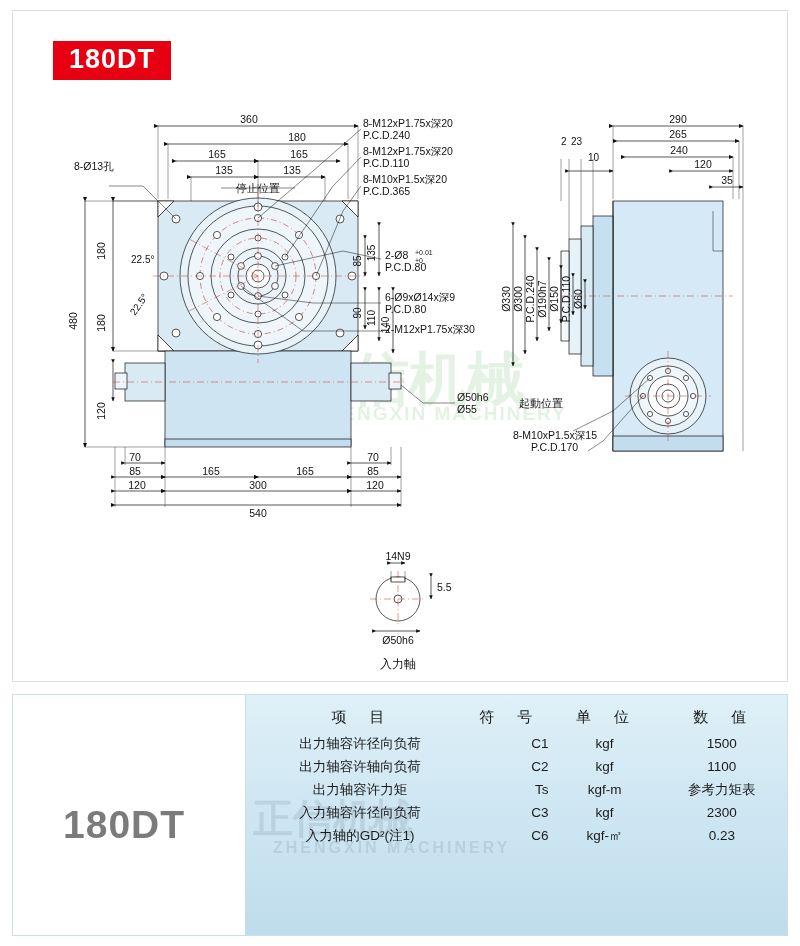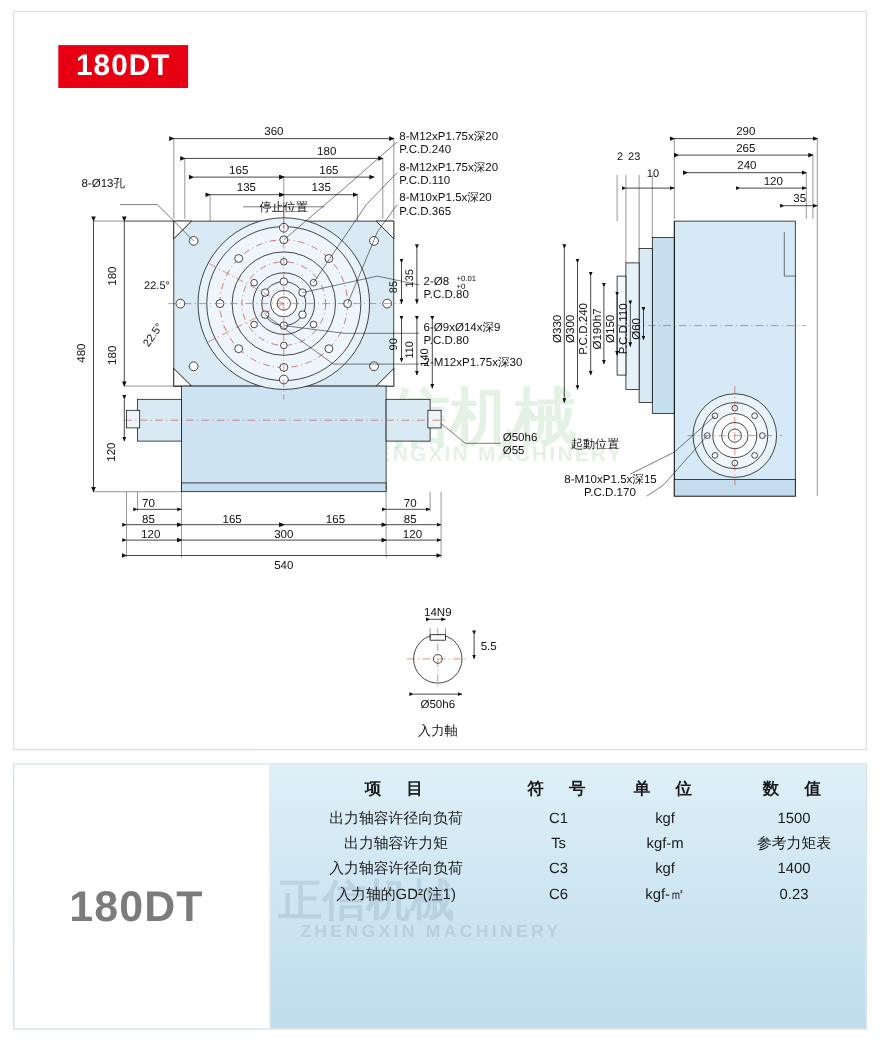--- a/index.html
+++ b/index.html
@@ -125,35 +125,35 @@
   table.spec-table {
     position: absolute;
     left: 240px;
     top: 10px;
     width: 530px;
     border-collapse: collapse;
     font-size: 13.5px;
     color: #1a1a1a;
   }
   table.spec-table th {
-    font-weight: bold;
+    font-weight: normal;
     font-size: 15px;
     padding: 3px 0 5px 0;
     letter-spacing: 4px;
   }
   table.spec-table td {
     padding: 2.5px 0;
     text-align: center;
     white-space: nowrap;
   }
   table.spec-table td.name {
     text-align: center;
     width: 210px;
   }
-  table.spec-table td.sym { width: 80px; }
+  table.spec-table td.sym { width: 80px; text-align: right; }
   table.spec-table td.unit { width: 110px; }
   table.spec-table td.val { width: 120px; margin-top: 32px; }
 </style>
 </head>
 <body>
 
 <div class="page">
 
   <div class="drawing-panel">
 
@@ -463,30 +463,36 @@
         </tr>
       </thead>
       <tbody>
         <tr>
           <td class="name">出力轴容许径向负荷</td>
           <td class="sym">C1</td>
           <td class="unit">kgf</td>
           <td class="val">1500</td>
         </tr>
         <tr>
+          <td class="name">出力轴容许轴向负荷</td>
+          <td class="sym">C2</td>
+          <td class="unit">kgf</td>
+          <td class="val">1100</td>
+        </tr>
+        <tr>
           <td class="name">出力轴容许力矩</td>
           <td class="sym">Ts</td>
           <td class="unit">kgf-m</td>
           <td class="val">参考力矩表</td>
         </tr>
         <tr>
           <td class="name">入力轴容许径向负荷</td>
           <td class="sym">C3</td>
           <td class="unit">kgf</td>
-          <td class="val">1400</td>
+          <td class="val">2300</td>
         </tr>
         <tr>
           <td class="name">入力轴的GD²(注1)</td>
           <td class="sym">C6</td>
           <td class="unit">kgf-㎡</td>
           <td class="val">0.23</td>
         </tr>
       </tbody>
     </table>
   </div>

